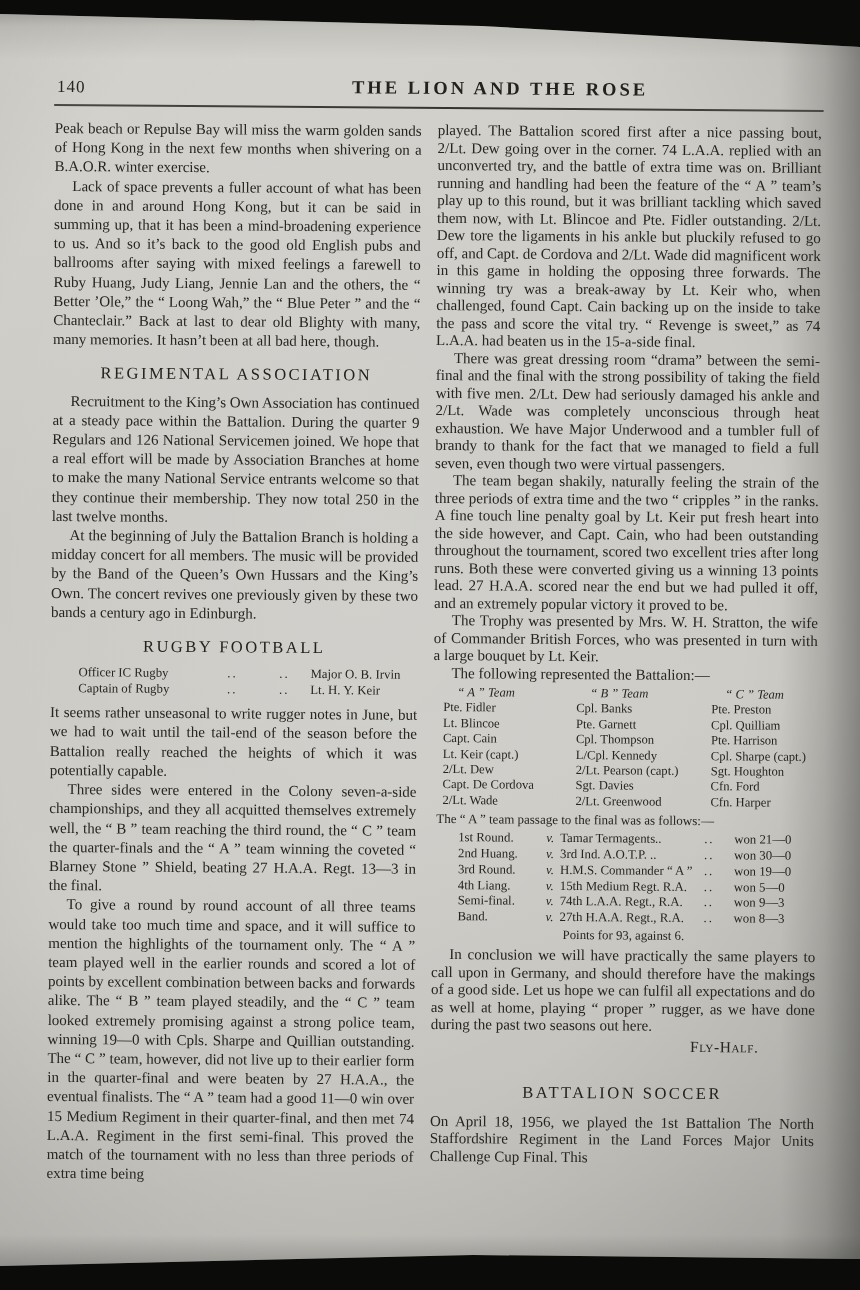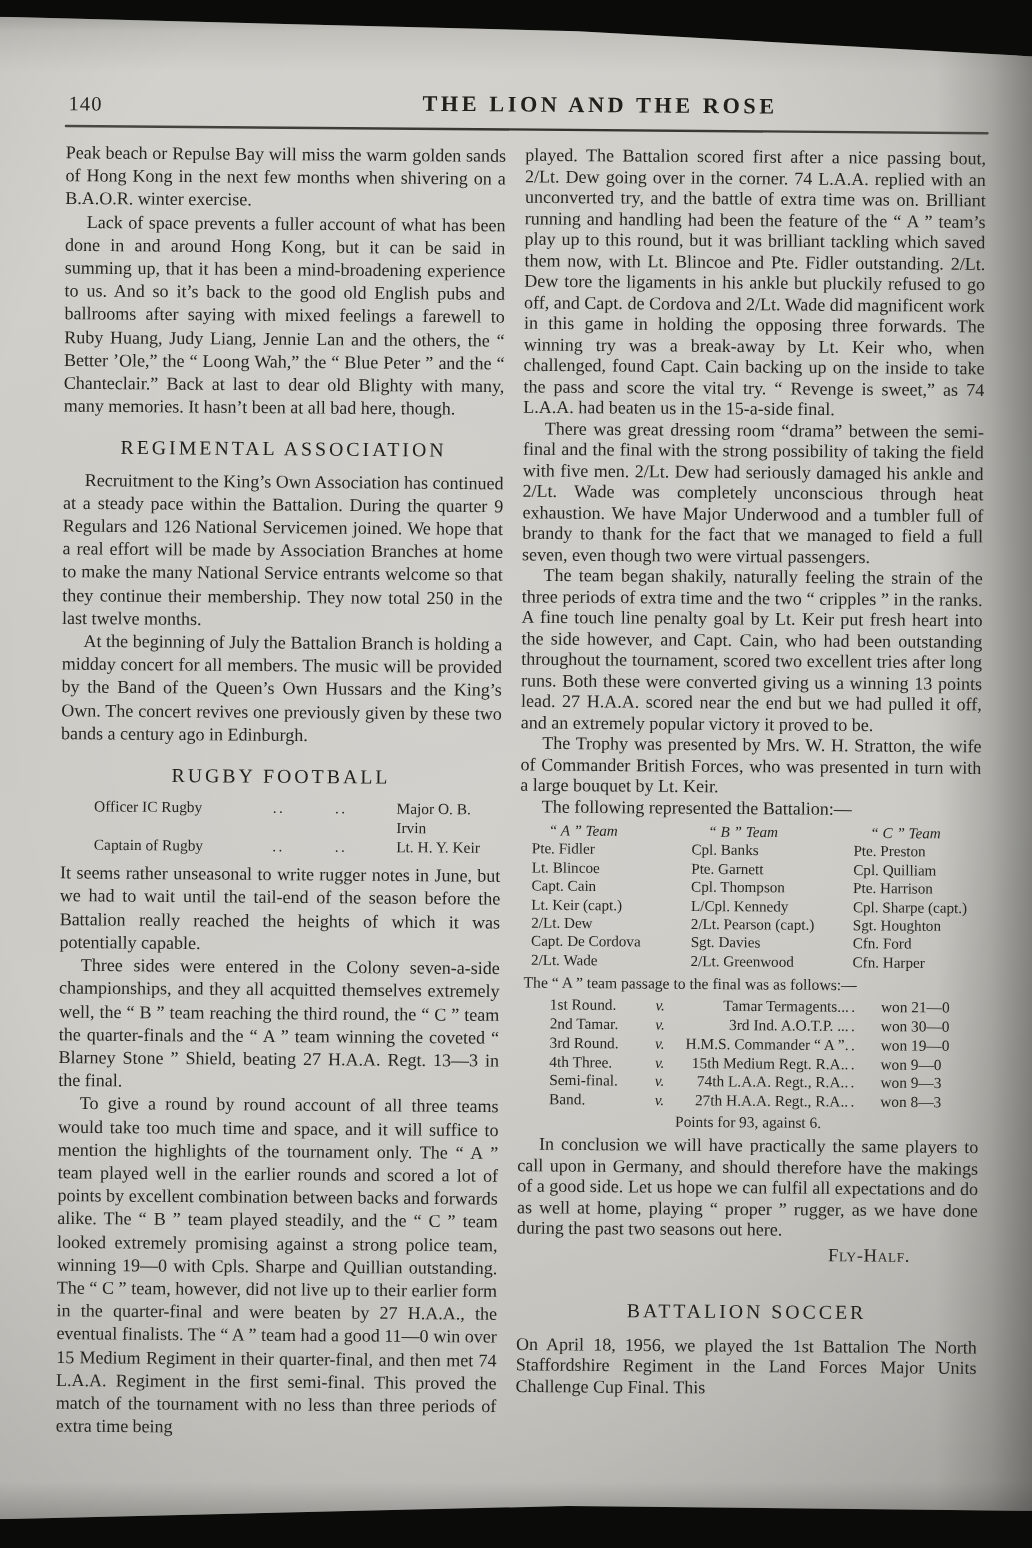--- a/index.html
+++ b/index.html
@@ -33,33 +33,33 @@
   .col p { margin:0; text-indent:18px; }
   .col p.noindent { text-indent:0; }
 
   .section-heading { text-align:center; font-weight:normal; font-size:16.5px;
     letter-spacing:2.5px; margin:14px 0 9px 0; color:#23221c; white-space:nowrap; }
 
   .officers { font-size:12.8px; line-height:16px; margin:1px 0 7px 28px; text-align:left; }
   .off-row { display:flex; }
   .off-role { width:128px; flex:none; }
   .off-dots { width:52px; flex:none; text-align:center; letter-spacing:2px; }
-  .off-name { flex:1;margin-left:20px; }
+  .off-name { flex:1; }
 
   .teams { display:flex; margin:3px 0 3px 10px; font-size:12.6px; line-height:15.4px; text-align:left; }
   .team-col { flex:none; }
   .team-col.a { width:133px; } .team-col.b { width:135px; } .team-col.c { width:118px; }
   .team-hdr { font-style:italic; padding-left:14px; }
 
   .passage-intro { font-size:13px; line-height:16px; margin:3px 0 3px 4px; text-align:left; }
   .results { font-size:12.8px; line-height:15.8px; margin-left:26px; text-align:left; }
   .res-row { display:flex; }
   .r-round { width:88px; flex:none; }
   .r-vs { width:14px; flex:none; font-style:italic; }
-  .r-opp { flex:1;text-align:right; }
+  .r-opp { flex:1; }
   .r-dots { width:30px; flex:none; letter-spacing:2px; }
   .r-result { width:82px; flex:none; }
   .points-line { text-align:center; font-size:12.8px; line-height:16px; margin:1px 0 4px 0; }
 
   .byline { text-align:right; padding-right:56px; font-variant:small-caps;
     letter-spacing:0.6px; font-size:15.5px; margin-top:2px; }
   .soccer-heading { margin-top:30px; margin-bottom:12px; }
 </style>
 </head>
 <body>
@@ -151,39 +151,39 @@
 
         <div class="results">
           <div class="res-row">
             <span class="r-round">1st Round.</span>
             <span class="r-vs">v.</span>
             <span class="r-opp">Tamar Termagents..</span>
             <span class="r-dots">..</span>
             <span class="r-result">won 21—0</span>
           </div>
           <div class="res-row">
-            <span class="r-round">2nd Tamar.</span>
+            <span class="r-round">2nd Huang.</span>
             <span class="r-vs">v.</span>
             <span class="r-opp">3rd Ind. A.O.T.P. ..</span>
             <span class="r-dots">..</span>
             <span class="r-result">won 30—0</span>
           </div>
           <div class="res-row">
             <span class="r-round">3rd Round.</span>
             <span class="r-vs">v.</span>
             <span class="r-opp">H.M.S. Commander “ A ”</span>
             <span class="r-dots">..</span>
             <span class="r-result">won 19—0</span>
           </div>
           <div class="res-row">
-            <span class="r-round">4th Three.</span>
+            <span class="r-round">4th Liang.</span>
             <span class="r-vs">v.</span>
             <span class="r-opp">15th Medium Regt. R.A.</span>
             <span class="r-dots">..</span>
-            <span class="r-result">won 9—0</span>
+            <span class="r-result">won 5—0</span>
           </div>
           <div class="res-row">
             <span class="r-round">Semi-final.</span>
             <span class="r-vs">v.</span>
             <span class="r-opp">74th L.A.A. Regt., R.A.</span>
             <span class="r-dots">..</span>
             <span class="r-result">won  9—3</span>
           </div>
           <div class="res-row">
             <span class="r-round">Band.</span>

